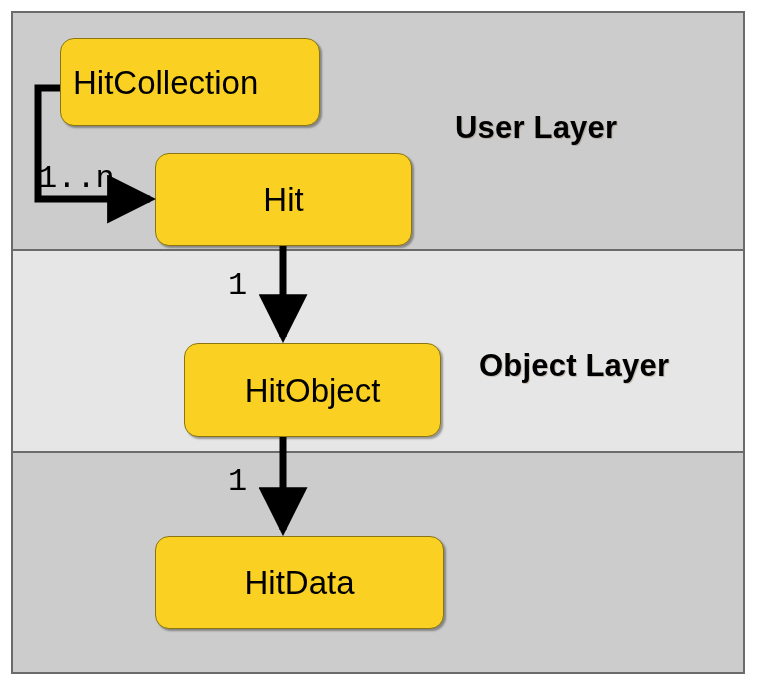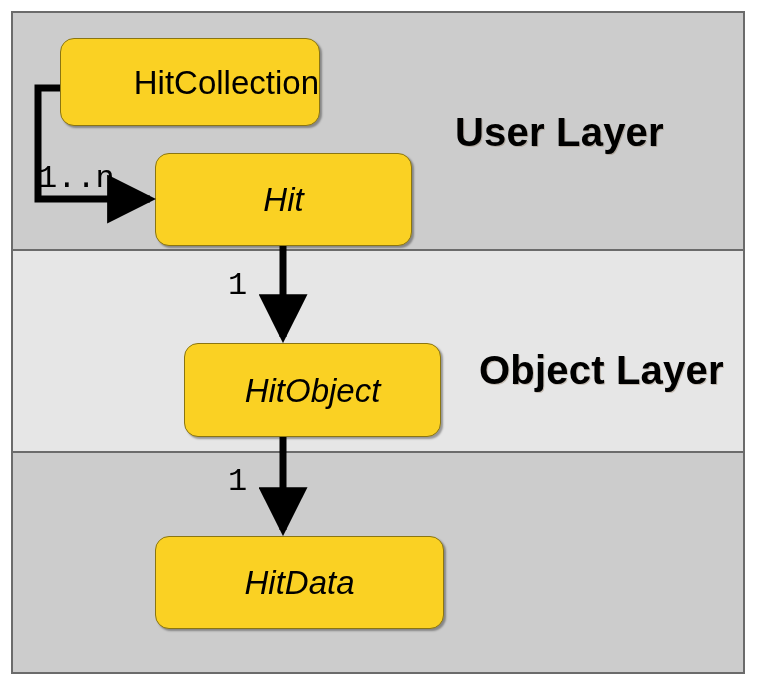--- a/index.html
+++ b/index.html
@@ -49,43 +49,43 @@
   }
   .band-pod {
     top: 440px;
     height: 219px;
     background: #cccccc;
   }
   .layer-label {
     position: absolute;
     font-family: "Liberation Sans", sans-serif;
     font-weight: bold;
-    font-size: 40px;
+    font-size: 31px;
     color: #000000;
     letter-spacing: 0.2px;
     white-space: nowrap;
     text-shadow: 1px 1px 0 rgba(120,90,60,0.30);
   }
   
   .class-box {
     position: absolute;
     box-sizing: border-box;
     background: #fad123;
     border: 1.5px solid #8a7512;
     border-radius: 14px;
     box-shadow: 2px 2px 2px rgba(0,0,0,0.35);
     display: flex;
     align-items: center;
     font-family: "Liberation Sans", sans-serif;
     font-size: 33px;
     color: #000000;
     z-index: 5;
   }
-  .class-box.center { justify-content: center; font-style: italic; }
-  .class-box.left   { justify-content: flex-end; padding-left: 12px; }
+  .class-box.center { justify-content: center; }
+  .class-box.left   { justify-content: flex-start; padding-left: 12px; }
   .box-label { line-height: 1; }
 
   #box-hitcollection { left: 60px;  top: 38px;  width: 260px; height: 88px; }
   #box-hit           { left: 155px; top: 153px; width: 257px; height: 93px; }
   #box-hitobject     { left: 155px; top: 343px; width: 257px; height: 94px; margin-left: 29px; }
   #box-hitdata       { left: 155px; top: 536px; width: 289px; height: 93px; }
 
   
   #connectors {
     position: absolute;

